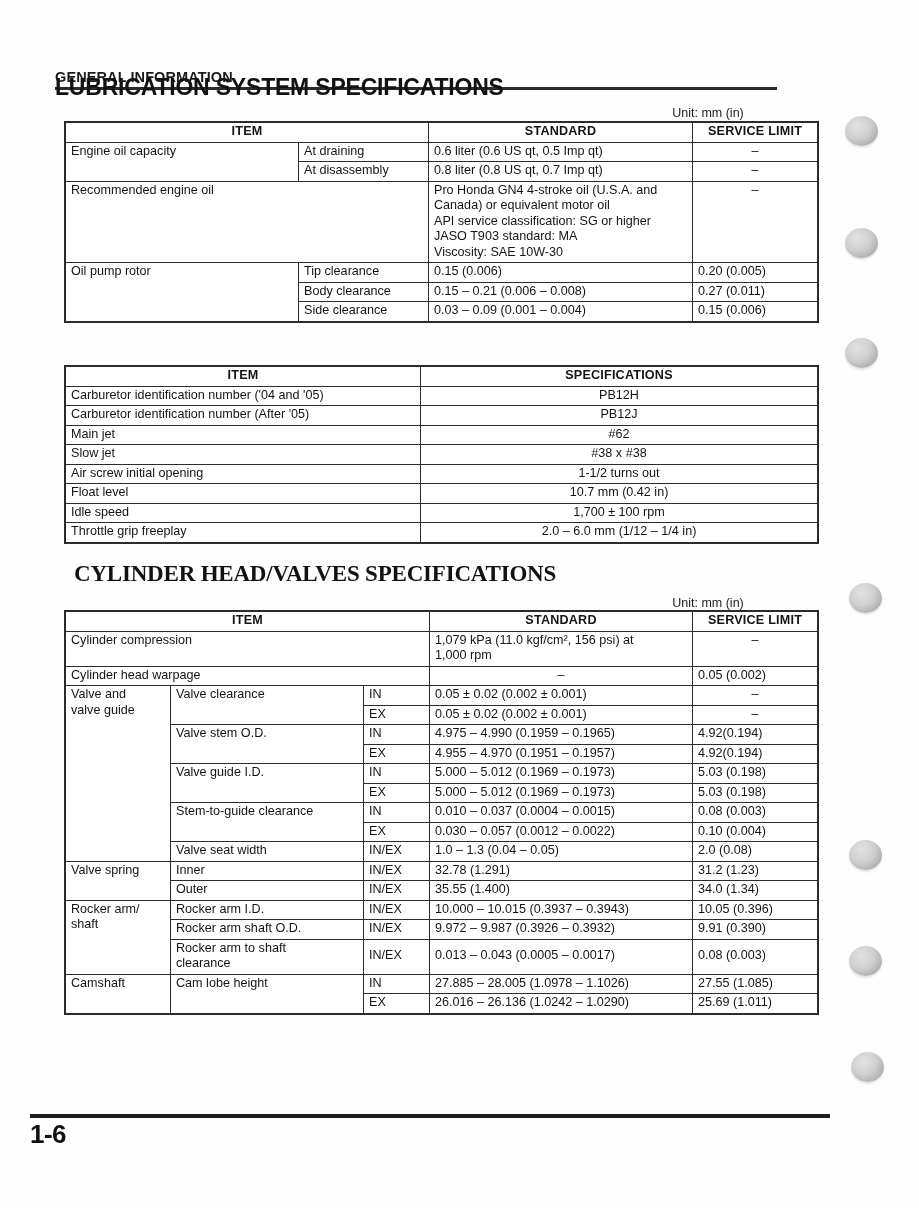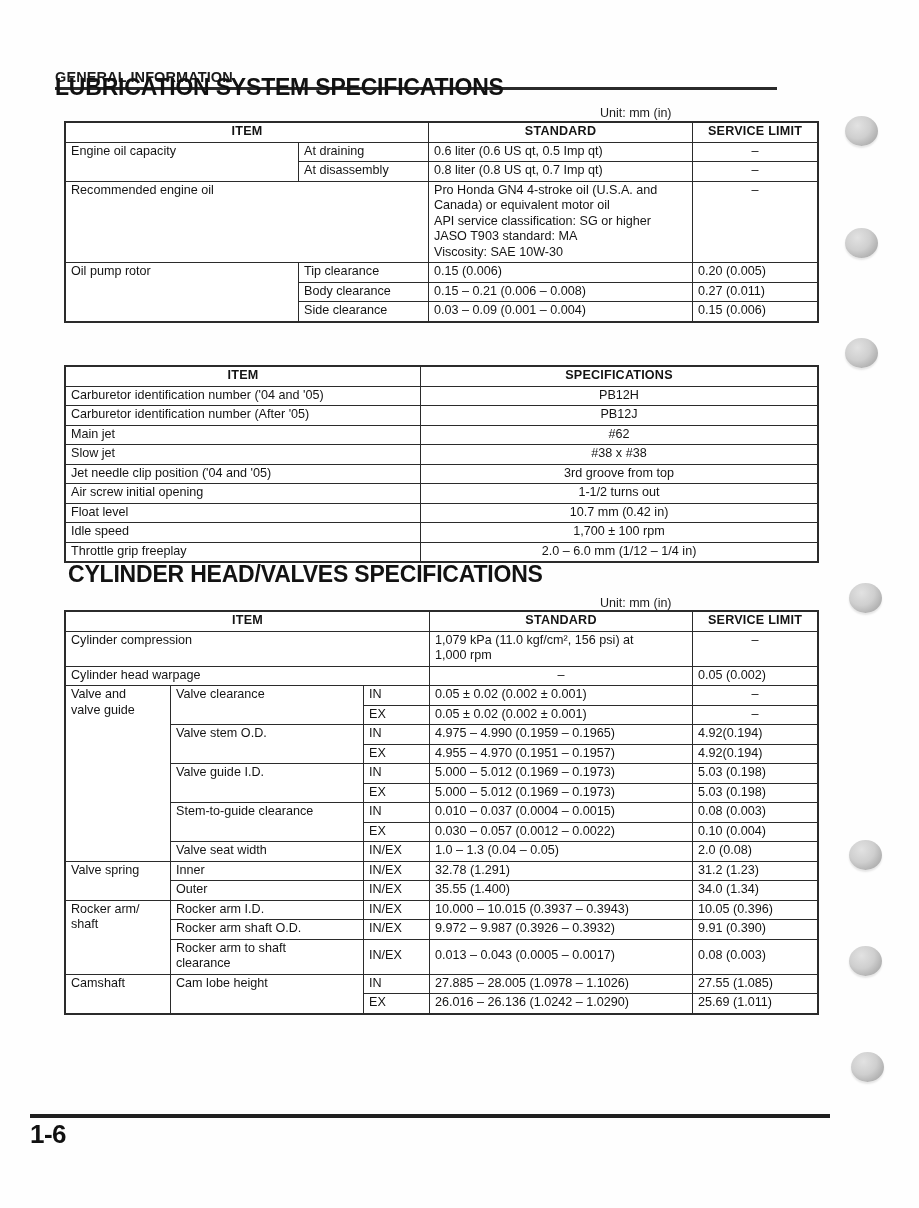--- a/index.html
+++ b/index.html
@@ -51,21 +51,21 @@
     letter-spacing: -0.2px;
     color: #121212;
     white-space: nowrap;
   }
 
   
   .unit-caption {
     position: absolute;
     font-size: 12.5px;
     color: #1d1d1d;
-    text-align: left;
+    text-align: center;
     white-space: nowrap;
   }
 
   
   table.spec {
     position: absolute;
     border-collapse: collapse;
     table-layout: fixed;
     background: #ffffff;
   }
@@ -216,43 +216,39 @@
         </tr>
       <tr>
           <td class="c-left">Main jet</td>
           <td class="c-ctr">#62</td>
         </tr>
       <tr>
           <td class="c-left">Slow jet</td>
           <td class="c-ctr">#38 x #38</td>
         </tr>
       <tr>
-          <td class="c-left">Jet needle clip position ('04 and '05)</td>
-          <td class="c-ctr">3rd groove from top</td>
-        </tr>
-      <tr>
           <td class="c-left">Air screw initial opening</td>
           <td class="c-ctr">1-1/2 turns out</td>
         </tr>
       <tr>
           <td class="c-left">Float level</td>
           <td class="c-ctr">10.7 mm (0.42 in)</td>
         </tr>
       <tr>
           <td class="c-left">Idle speed</td>
           <td class="c-ctr">1,700 ± 100 rpm</td>
         </tr>
       <tr>
           <td class="c-left">Throttle grip freeplay</td>
           <td class="c-ctr">2.0 – 6.0 mm (1/12 – 1/4 in)</td>
         </tr>
     </tbody>
   </table>
 
-  <div class="section-title" style="left:68px; top:561px;">CYLINDER HEAD/VALVES SPECIFICATIONS</div>
+  <div class="section-title" style="left:74px; top:561px;font-family:Liberation Serif, serif;">CYLINDER HEAD/VALVES SPECIFICATIONS</div>
 
   <div class="unit-caption" style="left:600px; top:596px; width:216px;">Unit: mm (in)</div>
 
   <table class="spec" id="tbl-cylhead" style="left:65px; top:611px; width:752px;">
     <colgroup>
       <col style="width:105px">
         <col style="width:193px">
         <col style="width:66px">
       <col style="width:263px">
         <col style="width:125px">

